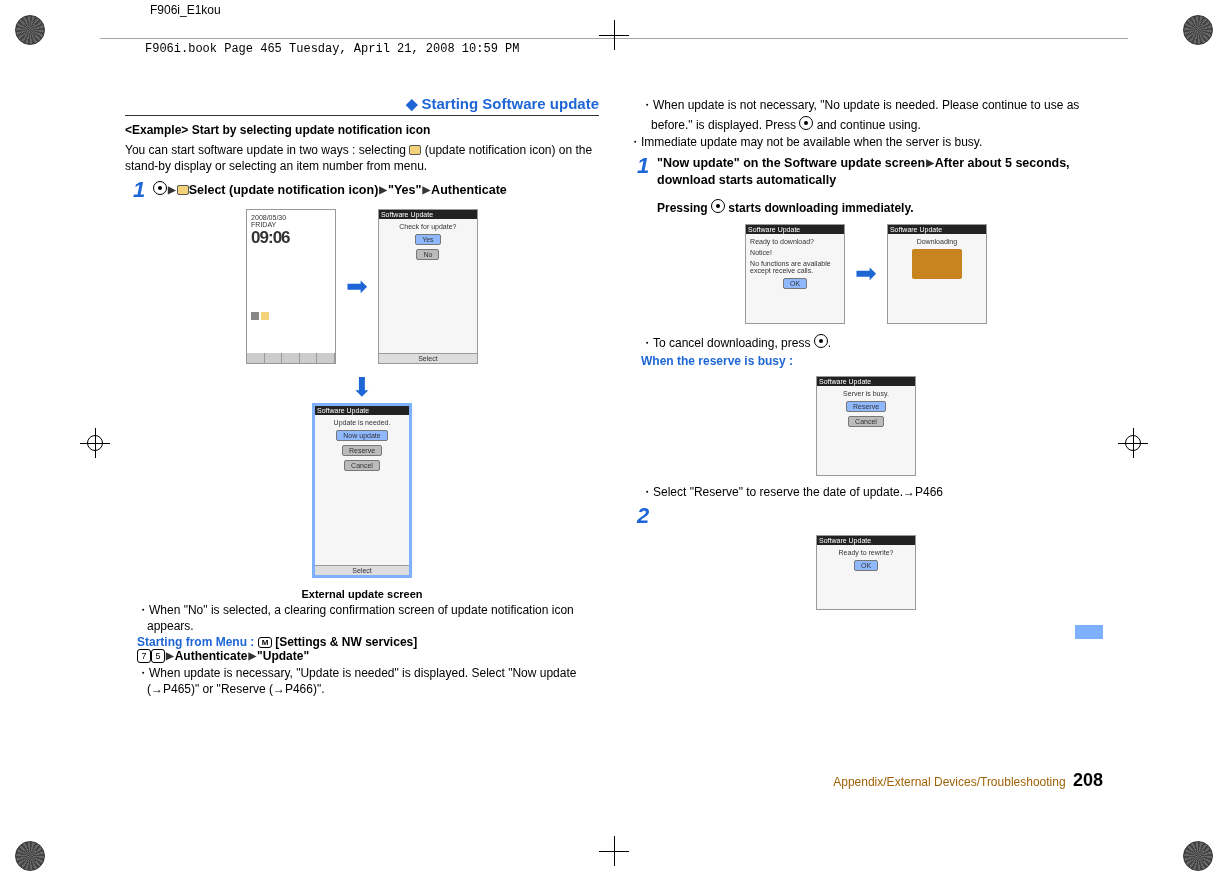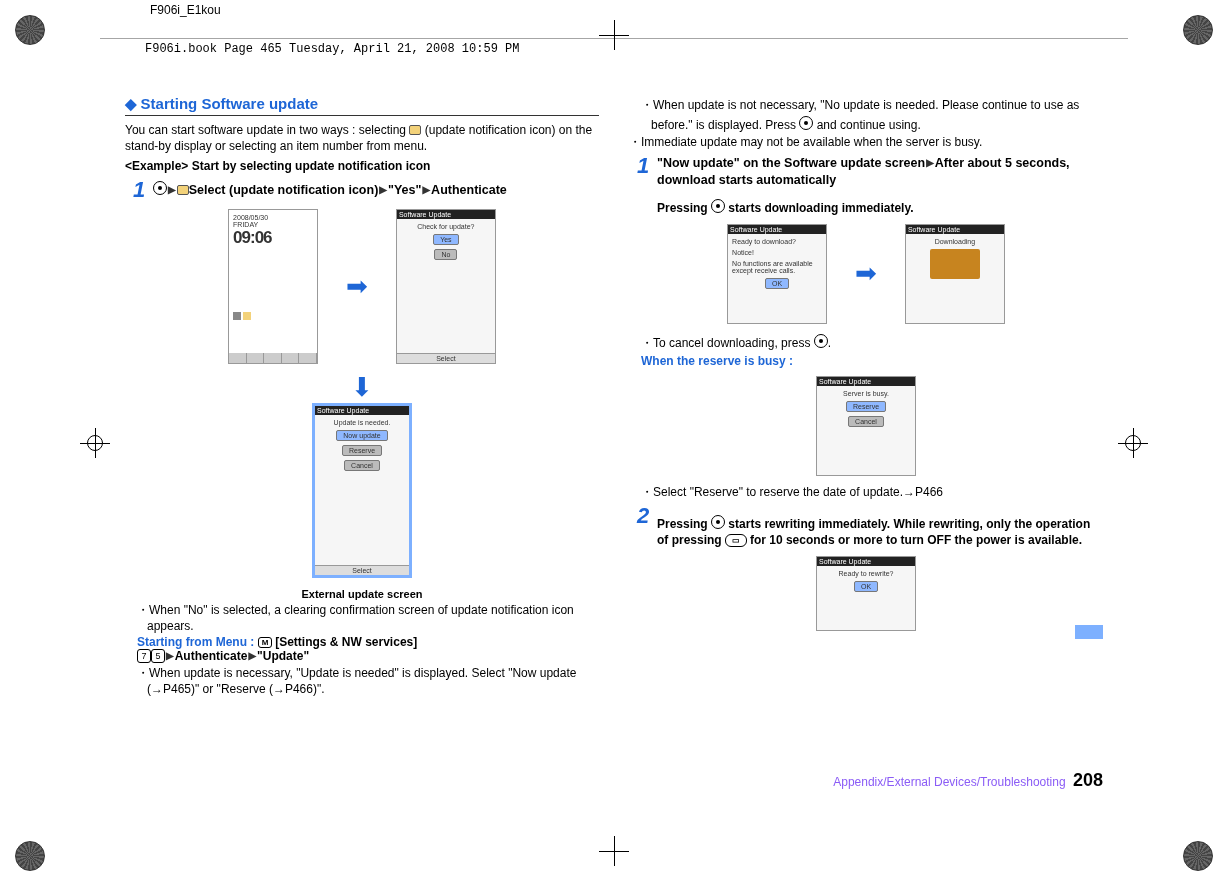--- a/index.html
+++ b/index.html
@@ -41,41 +41,41 @@
   .book-header {
     position: absolute; top: 42px; left: 145px; font-family: "Courier New", monospace; font-size: 12px;
   }
   .page {
     position: absolute; top: 95px; left: 125px; right: 125px; bottom: 95px;
     display: flex; gap: 30px;
   }
   .col { flex: 1; min-width: 0; }
   .sec-title {
     color: #1e66d6; font-weight: bold; font-size: 15px; border-bottom: 1px solid #333;
-    padding-bottom: 2px; margin-bottom: 6px;
+    padding-bottom: 2px; margin-bottom: 6px; text-align: right;
   }
   .sec-title .diamond { color:#1e66d6; margin-right:4px; }
   .body-text { font-size: 12px; line-height: 1.35; margin-bottom: 4px; }
   .bold { font-weight: bold; }
   .step { display:flex; gap:6px; margin: 4px 0 2px 8px; }
   .step-num { color:#1e66d6; font-size:22px; font-weight:bold; font-style:italic; line-height:1; min-width:14px;}
   .step-body { flex:1; font-weight:bold; font-size:12.5px; line-height:1.35;}
   .step-sub { font-weight: bold; font-size:12px; margin-top:8px;}
   .keycap {
     display:inline-block; border:1px solid #000; border-radius:3px; padding:0 3px; min-width:14px;
     text-align:center; font-size:9px; line-height:12px; vertical-align:1px; font-weight:normal; background:#fff;
   }
   .keycap.round { border-radius:50%; width:14px; height:14px; padding:0; position:relative; top:2px;}
   .keycap.round::after{content:'';position:absolute;width:4px;height:4px;border-radius:50%;background:#000;top:4px;left:4px;}
   .tri { color:#333; font-size:10px; vertical-align:1px; margin:0 1px;}
   .note-line { font-size:12px; margin:2px 0 2px 22px; text-indent:-10px; }
   .note-line::before{ content:'・'; margin-right:0;}
   .blue-note { color:#1e66d6; font-weight:bold; font-size:12px; margin:2px 0 2px 12px;}
   .caption { text-align:center; font-size:11px; font-weight:bold; margin-top:4px;}
-  .figrow { display:flex; align-items:center; justify-content:center; gap:28px; margin:8px 0;}
+  .figrow { display:flex; align-items:center; justify-content:center; gap:10px; margin:8px 0;}
   .figcol { display:flex; flex-direction:column; align-items:center; gap:6px; }
   .arrow-r { color:#1e66d6; font-size:26px; }
   .arrow-d { color:#1e66d6; font-size:26px; text-align:center;}
   .screen {
     background:#eee; border:1px solid #999; font-size:8px; color:#333;
     display:flex; flex-direction:column; overflow:hidden;
   }
   .screen.s1 { width:90px; height:155px;}
   .screen.s2 { width:100px; height:155px; background:#f6f6f6;}
   .screen.s3 { width:100px; height:175px; border:3px solid #7db0ff; background:#f6f6f6;}
@@ -91,21 +91,21 @@
   .clock-area{background:#fff;flex:1;padding:4px;}
   .clock-date{font-size:7px;}
   .clock-time{font-size:17px;font-weight:bold;letter-spacing:-1px;}
   .iconrow{display:flex;gap:2px;margin-top:4px;}
   .iconrow span{width:8px;height:8px;background:#888;display:inline-block;}
   .bottombar{background:#ccc;height:10px;display:flex;}
   .bottombar span{flex:1;border-right:1px solid #999;}
   .footer {
     position:absolute; bottom: 0; right: 0; font-size:12px;
   }
-  .footer .sec { color:#8b5cf6; }
+  .footer .sec { color:#a16207; }
   .footer .pg { font-size:18px; font-weight:bold; margin-left:4px;}
   .thumb-tab { position:absolute; right:0; top:530px; width:28px; height:14px; background:#7db0ff;}
   .mini-icon{display:inline-block;width:12px;height:10px;border:1px solid #555;border-radius:2px;vertical-align:-1px;position:relative;background:#f3d27a;}
   .menu-key{display:inline-block;border:1px solid #000;border-radius:3px;padding:0 3px;font-size:8px;vertical-align:1px;background:#fff;letter-spacing:-0.5px;}
   .wide-key{display:inline-block;border:1px solid #000;border-radius:6px;padding:0 6px;font-size:8px;vertical-align:1px;background:#fff;line-height:11px;}
 </style>
 </head>
 <body>
 
 <div class="reg-circle tl">
@@ -132,24 +132,24 @@
 
 <div class="doc-header-label">F906i_E1kou</div>
 <div class="book-header">F906i.book  Page 465  Tuesday, April 21, 2008  10:59 PM</div>
 
 <div class="page">
 
   <div class="col">
     <div class="sec-title">
       <span class="diamond">◆</span><span>Starting Software update</span>
     </div>
+    <div class="body-text bold">&lt;Example&gt; Start by selecting update notification icon</div>
     <div class="body-text">
       You can start software update in two ways : selecting <span class="mini-icon"></span> (update notification icon) on the stand-by display or selecting an item number from menu.
     </div>
-    <div class="body-text bold">&lt;Example&gt; Start by selecting update notification icon</div>
 
     <div class="step">
       <div class="step-num">1</div>
       <div class="step-body">
         <span class="keycap round"></span><span class="tri">▶</span><span class="mini-icon"></span><span>Select (update notification icon)</span><span class="tri">▶</span><span>"Yes"</span><span class="tri">▶</span><span>Authenticate</span>
       </div>
     </div>
 
     <div class="figrow">
       <div class="screen s1">
@@ -253,21 +253,20 @@
           <div class="scr-btn">Cancel</div>
         </div>
       </div>
     </div>
 
     <div class="note-line"><span>Select "Reserve" to reserve the date of update.→P466</span></div>
 
     <div class="step">
       <div class="step-num">2</div>
       <div class="step-body">
-        <div class="step-sub">Pressing <span class="keycap round"></span> starts rewriting immediately. While rewriting, only the operation of pressing <span class="wide-key">▭</span> for 10 seconds or more to turn OFF the power is available.</div>
       </div>
     </div>
 
     <div class="figrow">
       <div class="screen s7">
         <div class="scr-title">Software Update</div>
         <div class="scr-body">
           <div>Ready to rewrite?</div>
           <div class="scr-btn primary">OK</div>
         </div>

